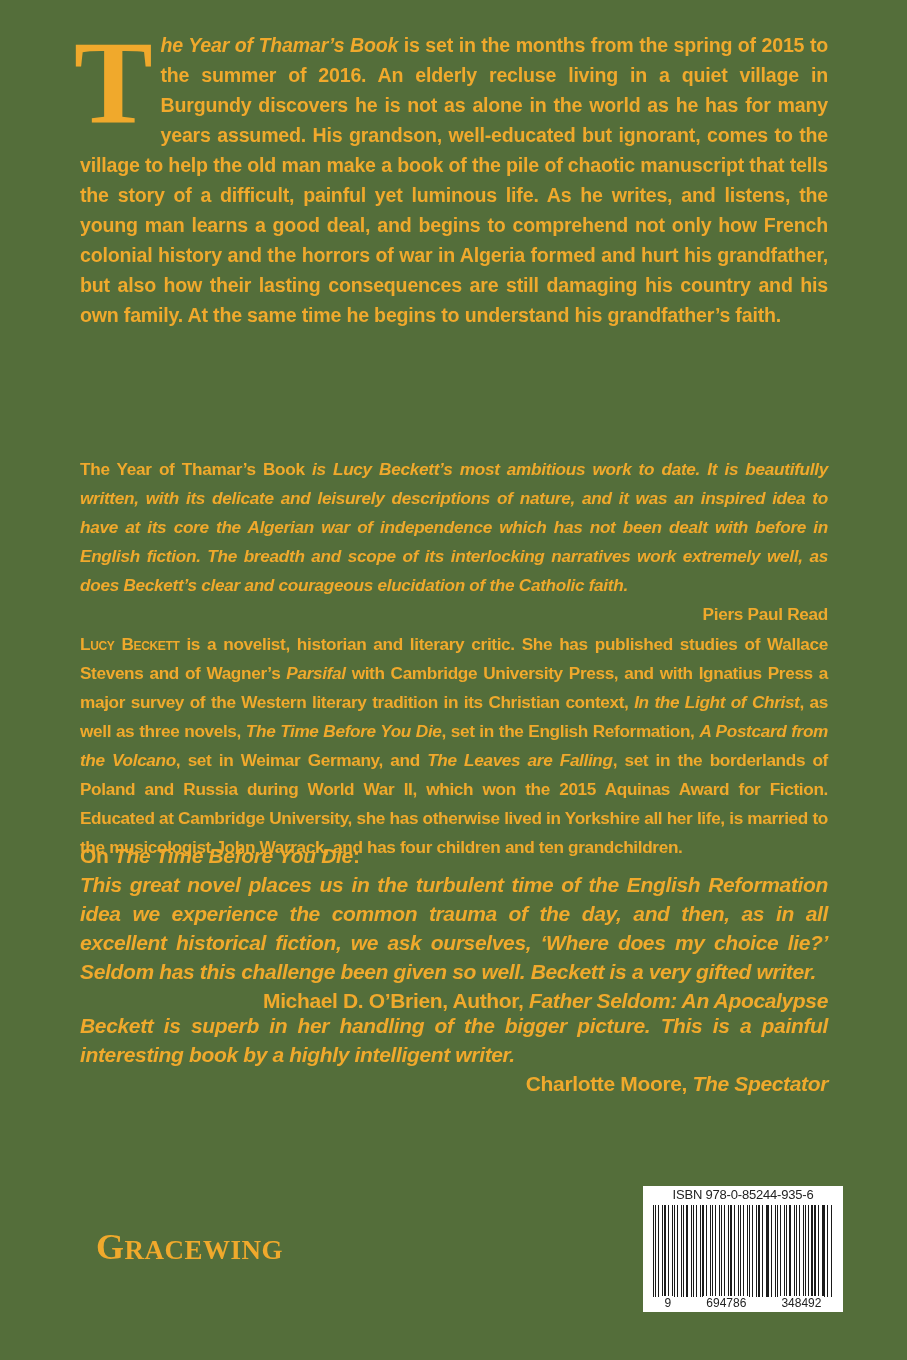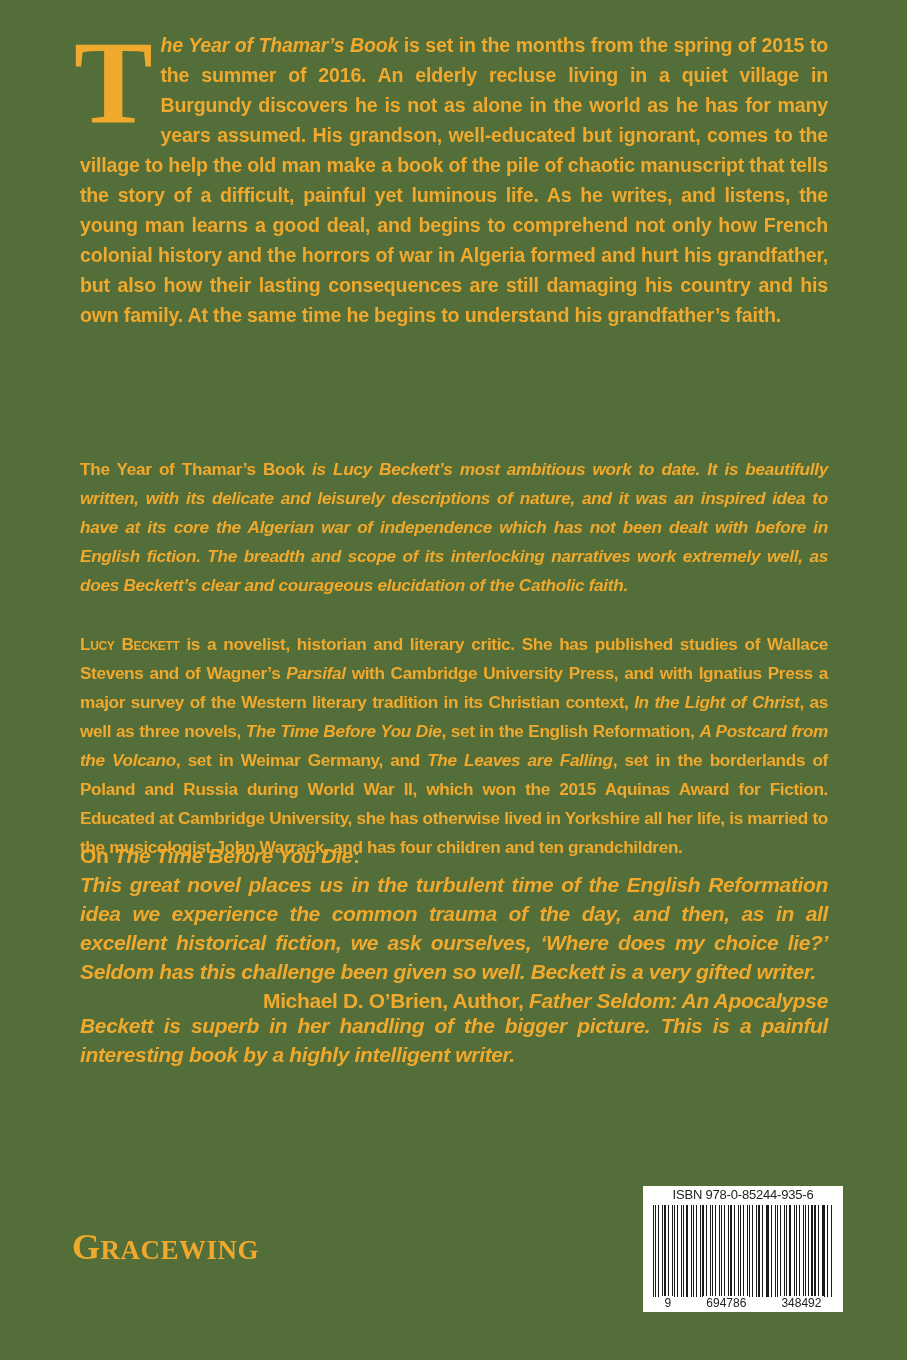--- a/index.html
+++ b/index.html
@@ -30,21 +30,21 @@
   }
   .sc { font-variant: small-caps; }
   .rev {
     position: absolute; left: 80px; width: 748px;
     font-size: 21px; line-height: 29px; font-weight: bold; letter-spacing: -0.35px;
   }
   .rev .q { font-style: italic; text-align: justify; }
   .r1 { top: 841px; }
   .r2 { top: 1011px; }
   .publisher {
-    position: absolute; left: 72px; top: 1226px; font-family: "Liberation Serif", serif;
+    position: absolute; left: 96px; top: 1226px; font-family: "Liberation Serif", serif;
     font-weight: bold; font-size: 36px; letter-spacing: 0.5px; color: #f0a92c;
   }
   .publisher .small { font-size: 27px; }
   .barcode {
     position: absolute; left: 643px; top: 1186px; width: 200px; height: 126px; background: #fff;
   }
   .isbn-text {
     position: absolute; left: 0; top: 1px; width: 200px; text-align: center;
     font-size: 13px; color: #222; font-family: "Liberation Sans", sans-serif; letter-spacing: -0.2px;
   }
@@ -60,34 +60,36 @@
 <body>
 
 <div class="page">
 
   <div class="blurb">
     <span class="dropcap">T</span><i>he Year of Thamar’s Book</i><span> is set in the months from the spring of 2015 to the summer of 2016. An elderly recluse living in a quiet village in Burgundy discovers he is not as alone in the world as he has for many years assumed. His grandson, well-educated but ignorant, comes to the village to help the old man make a book of the pile of chaotic manuscript that tells the story of a difficult, painful yet luminous life. As he writes, and listens, the young man learns a good deal, and begins to comprehend not only how French colonial history and the horrors of war in Algeria formed and hurt his grandfather, but also how their lasting consequences are still damaging his country and his own family. At the same time he begins to understand his grandfather’s faith.</span>
   </div>
 
   <div class="quote1">
     <div><span style="font-style:normal">The Year of Thamar’s Book</span><span> is Lucy Beckett’s most ambitious work to date. It is beautifully written, with its delicate and leisurely descriptions of nature, and it was an inspired idea to have at its core the Algerian war of independence which has not been dealt with before in English fiction. The breadth and scope of its interlocking narratives work extremely well, as does Beckett’s clear and courageous elucidation of the Catholic faith.</span></div>
+    <div class="attr">Piers Paul Read</div>
   </div>
 
   <div class="bio">
     <span class="sc">Lucy Beckett</span><span> is a novelist, historian and literary critic. She has published studies of Wallace Stevens and of Wagner’s </span><i>Parsifal</i><span> with Cambridge University Press, and with Ignatius Press a major survey of the Western literary tradition in its Christian context, </span><i>In the Light of Christ</i><span>, as well as three novels, </span><i>The Time Before You Die</i><span>, set in the English Reformation, </span><i>A Postcard from the Volcano</i><span>, set in Weimar Germany, and </span><i>The Leaves are Falling</i><span>, set in the borderlands of Poland and Russia during World War II, which won the 2015 Aquinas Award for Fiction. Educated at Cambridge University, she has otherwise lived in Yorkshire all her life, is married to the musicologist John Warrack, and has four children and ten grandchildren.</span>
   </div>
 
   <div class="rev r1">
     <div><span>On </span><i>The Time Before You Die</i><span>:</span></div>
     <div class="q">This great novel places us in the turbulent time of the English Reformation idea we experience the common trauma of the day, and then, as in all excellent historical fiction, we ask ourselves, ‘Where does my choice lie?’ Seldom has this challenge been given so well. Beckett is a very gifted writer.</div>
     <div class="attr"><span>Michael D. O’Brien, Author, </span><i>Father Seldom: An Apocalypse</i></div>
   </div>
 
   <div class="rev r2">
     <div class="q">Beckett is superb in her handling of the bigger picture. This is a painful interesting book by a highly intelligent writer.</div>
+    <div class="attr"><span>Charlotte Moore, </span><i>The Spectator</i></div>
   </div>
 
   <div class="publisher"><span>G</span><span class="small">RACEWING</span></div>
 
   <div class="barcode">
     <div class="isbn-text">ISBN 978-0-85244-935-6</div>
     <div class="bars" id="bars">
         <span style="width: 2px; margin-right: 1px;"></span>
         <span style="width: 1px; margin-right: 2px;"></span>
         <span style="width: 1px; margin-right: 3px;"></span>

